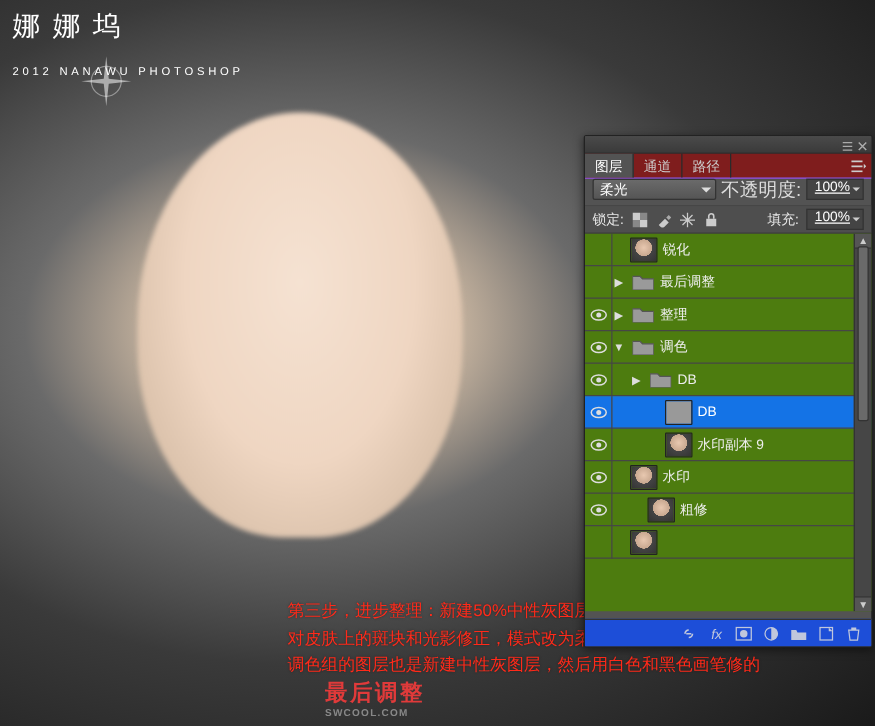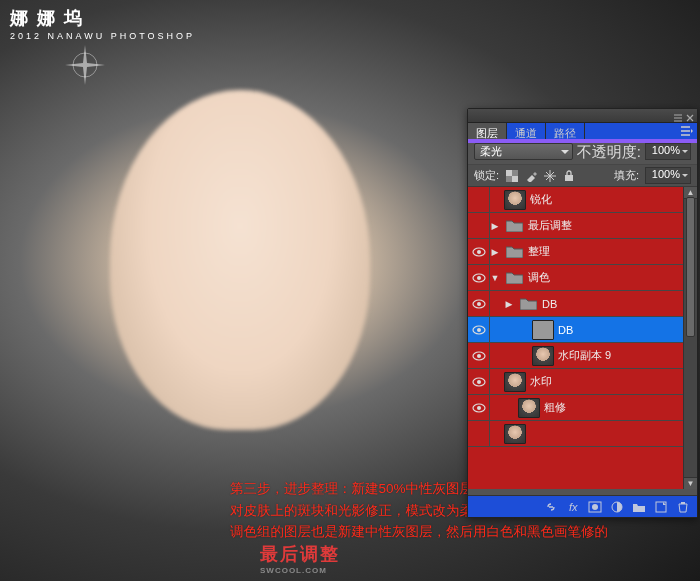--- a/index.html
+++ b/index.html
@@ -15,22 +15,22 @@
     border-radius: 50% 50% 45% 45%;
     filter: blur(2px);
   }
   .topbar {
     position: absolute; top: 6px; right: 10px; font-size: 11px; color: #bbb;
     letter-spacing: 1px;
   }
   .watermark-logo {
     position: absolute; top: 6px; left: 10px; color: #fff; font-size: 10px;
   }
-  .wm-big { font-size: 18px; font-weight: 700; letter-spacing: 2px; }
-  .wm-sub { font-size: 9px; letter-spacing: 3px; margin-top: 1px; }
+  .wm-big { font-size: 22px; font-weight: 400; letter-spacing: 2px; }
+  .wm-sub { font-size: 9px; letter-spacing: 3px; margin-top: 16px; }
   .sparkle {
     position:absolute; left:60px; top:40px; width:50px; height:50px; pointer-events:none;
   }
   .caption {
     position: absolute; left: 230px; bottom: 38px; width: 460px;
     color: #ff2a1a; font-size: 13.5px; line-height: 1.6; font-weight: 500;
     text-shadow: 0 0 2px rgba(0,0,0,.4);
   }
   .bottom-logo {
     position:absolute; left:260px; bottom:6px; color:#e03a3a; font-size:18px; letter-spacing:2px; font-weight:600;
@@ -38,37 +38,37 @@
   .bottom-logo small{ display:block; font-size:8px; color:#888; letter-spacing:1px; }
 
   
   .panel {
     position: absolute; right: 2px; top: 108px; width: 231px; height: 410px;
     background: #535353; border: 1px solid #222; border-radius: 2px;
     color: #e8e8e8; font-size: 11px; box-shadow: 0 2px 8px rgba(0,0,0,.5);
   }
   .panel-titlebar { height: 14px; background: linear-gradient(#4a4a4a,#3a3a3a); border-bottom:1px solid #222; display:flex; justify-content:flex-end; align-items:center; padding:0 3px; gap:4px;}
   .tbicon { width:8px; height:8px; display:inline-block; }
-  .tabs { display:flex; height: 20px; background:#1d4ed8; border-bottom:4px solid #8b5cf6; }
+  .tabs { display:flex; height: 20px; background:#7f1d1d; border-bottom:1px solid #8b5cf6; }
   .tab { padding: 3px 8px 0; color:#ccc; font-size:11px; border-right:1px solid #2a2a2a; }
   .tab.active { background:#535353; color:#fff; }
   .tabmenu { margin-left:auto; width:20px; display:flex; align-items:center; justify-content:center; }
 
   .row { display:flex; align-items:flex-start; height:22px; padding:0 6px; gap:4px; border-bottom:1px solid #464646; }
   .row label { color:#ddd; font-size:15px; }
   .select { flex:1; height:17px; background:linear-gradient(#6a6a6a,#555); border:1px solid #333; border-radius:2px; padding:0 14px 0 5px; font-size:11px; color:#fff; position:relative; }
   .select::after { content:""; position:absolute; right:3px; top:6px; border:4px solid transparent; border-top-color:#ddd; }
-  .numfield { width:46px; height:17px; background:#444; border:1px solid #333; color:#fff; font-size:11px; text-align:right; padding:0 10px 0 2px; position:relative;}
+  .numfield { width:46px; height:17px; background:#444; border:1px solid #333; color:#fff; font-size:11px; text-align:right; padding:0 10px 0 2px; position:relative;text-decoration:underline;}
   .numfield::after { content:""; position:absolute; right:2px; top:6px; border:3px solid transparent; border-top-color:#ccc; }
 
   .lockrow { display:flex; align-items:center; height:22px; padding:0 6px; gap:6px; border-bottom:1px solid #3a3a3a; background:#4e4e4e;}
   .lockicons { display:flex; gap:5px; }
   .li { width:14px; height:14px; display:flex; align-items:center; justify-content:center; }
 
-  .layers { height: 302px; overflow:hidden; background:#b91c1c; position:relative;}
+  .layers { height: 302px; overflow:hidden; background:#4d7c0f; position:relative;}
   .layer { display:flex; align-items:center; height:26px; border-bottom:1px solid #464646; }
   .layer.sel { background:#1473e6; }
   .layer .vis { width:22px; height:26px; border-right:1px solid #464646; display:flex; align-items:center; justify-content:center; }
   .layer .indent { display:inline-block; }
   .layer .arrow { width:10px; display:flex; align-items:center; justify-content:center; color:#ddd; font-size:9px;}
   .layer .thumb { width:22px; height:20px; background:#ccc; border:1px solid #222; margin:0 4px; border-radius:1px; display:flex; align-items:center; justify-content:center; overflow:hidden;}
   .layer .thumb.folder { background:none; border:none; width:20px; }
   .layer .thumb.mask { background:#bbb; }
   .layer .name { flex:1; color:#eee; font-size:11px; white-space:nowrap; overflow:hidden; }
   .layer.sel .name { color:#fff; }

